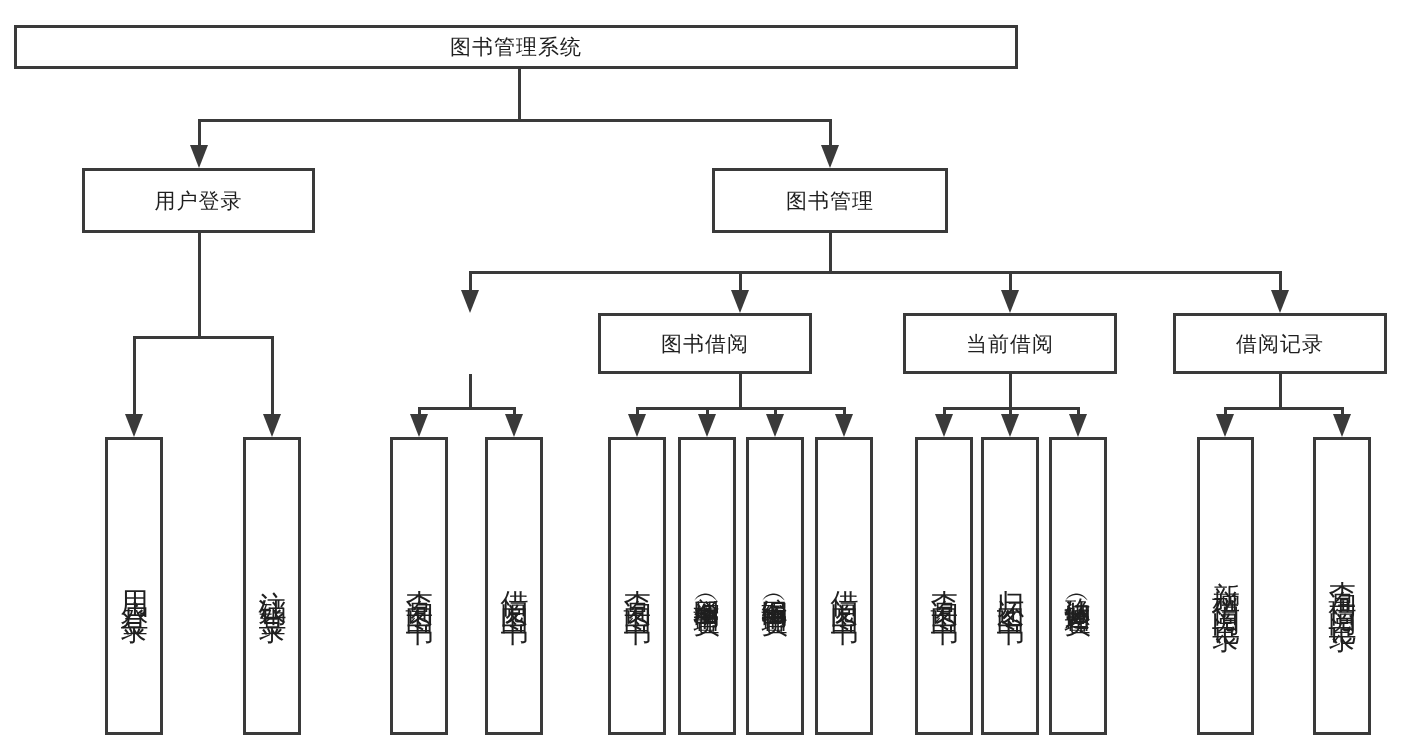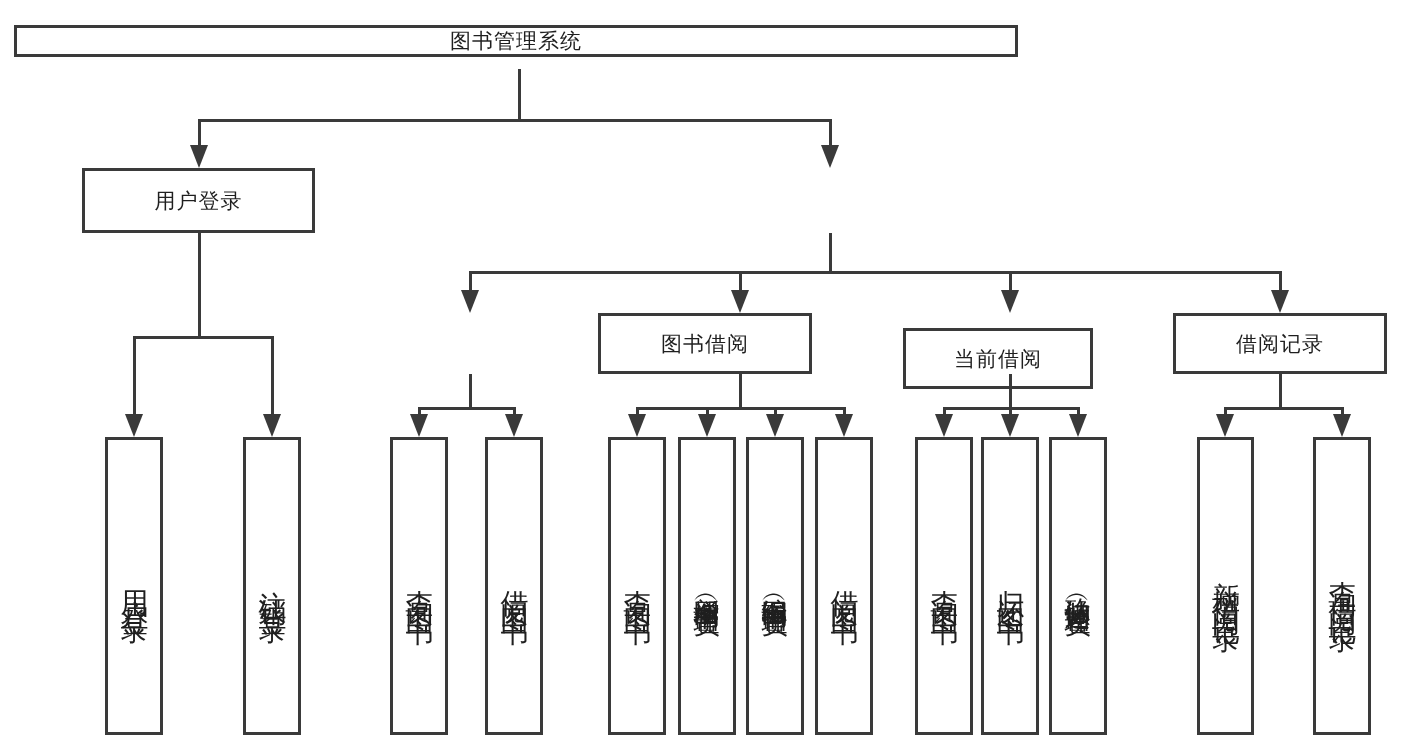--- a/index.html
+++ b/index.html
@@ -61,33 +61,36 @@
     opacity: 0.85;
     white-space: nowrap;
     z-index: 10;
   }
 </style>
 </head>
 <body>
 
 <div id="canvas">
 
-  <div class="box" style="left:14px; top:25px; width:1004px; height:32px;">
+  <div class="box" style="left:14px; top:25px; width:1004px; height:44px;">
     <span class="hlabel">图书管理系统</span>
   </div>
 
   <div class="line vline" style="left:518px; top:69px; height:50px;"></div>
   <div class="line hline" style="left:198px; top:119px; width:634px;"></div>
   <div class="line vline" style="left:198px; top:119px; height:26px;"></div>
   <div class="arrow" style="left:190px; top:145px;"></div>
   <div class="line vline" style="left:829px; top:119px; height:26px;"></div>
   <div class="arrow" style="left:821px; top:145px;"></div>
 
   <div class="box" style="left:82px; top:168px; width:233px; height:65px;">
     <span class="hlabel">用户登录</span>
+  </div>
+  <div class="box" style="left:712px; top:168px; width:236px; height:65px;">
+    <span class="hlabel">图书管理</span>
   </div>
 
   <div class="line vline" style="left:198px; top:233px; height:103px;"></div>
   <div class="line hline" style="left:133px; top:336px; width:141px;"></div>
   <div class="line vline" style="left:133px; top:336px; height:78px;"></div>
   <div class="arrow" style="left:125px; top:414px;"></div>
   <div class="line vline" style="left:271px; top:336px; height:78px;"></div>
   <div class="arrow" style="left:263px; top:414px;"></div>
 
   <div class="line vline" style="left:829px; top:233px; height:38px;"></div>
@@ -97,21 +100,21 @@
   <div class="line vline" style="left:739px; top:271px; height:19px;"></div>
   <div class="arrow" style="left:731px; top:290px;"></div>
   <div class="line vline" style="left:1009px; top:271px; height:19px;"></div>
   <div class="arrow" style="left:1001px; top:290px;"></div>
   <div class="line vline" style="left:1279px; top:271px; height:19px;"></div>
   <div class="arrow" style="left:1271px; top:290px;"></div>
 
   <div class="box" style="left:598px; top:313px; width:214px; height:61px;">
     <span class="hlabel">图书借阅</span>
   </div>
-  <div class="box" style="left:903px; top:328px; width:190px; height:61px;">
+  <div class="box" style="left:903px; top:313px; width:214px; height:61px;">
     <span class="hlabel">当前借阅</span>
   </div>
   <div class="box" style="left:1173px; top:313px; width:214px; height:61px;">
     <span class="hlabel">借阅记录</span>
   </div>
 
   <div class="line vline" style="left:469px; top:374px; height:33px;"></div>
   <div class="line hline" style="left:418px; top:407px; width:98px;"></div>
   <div class="line vline" style="left:739px; top:374px; height:33px;"></div>
   <div class="line hline" style="left:636px; top:407px; width:210px;"></div>

